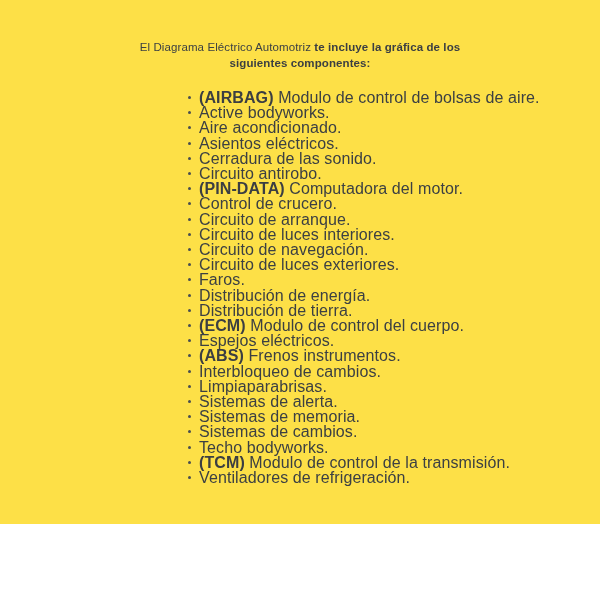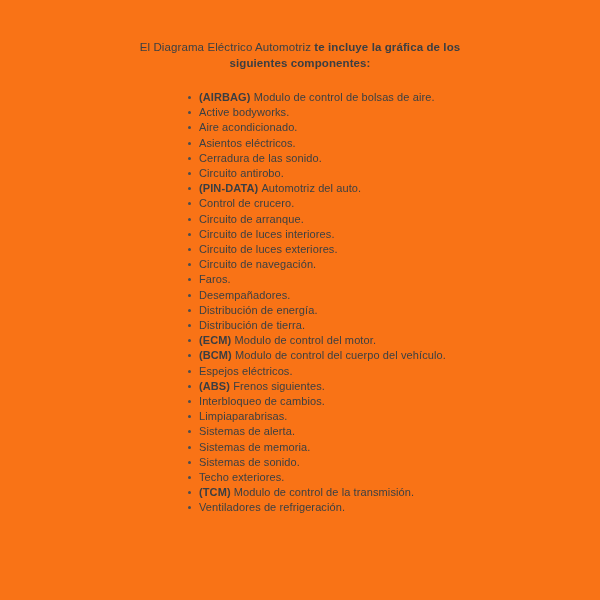--- a/index.html
+++ b/index.html
@@ -11,22 +11,22 @@
     width: 600px;
     height: 600px;
     overflow: hidden;
     font-family: "Liberation Sans", sans-serif;
     color: #3c4043;
     -webkit-font-smoothing: antialiased;
   }
   .page {
     position: relative;
     width: 600px;
-    height: 600px;
-    background: #f97316;
+    height: 524px;
+    background: #fde047;
   }
   .title {
     margin: 0 auto;
     padding-top: 39px;
     max-width: 352px;
     text-align: center;
     font-size: 11.5px;
     font-weight: 400;
     line-height: 16px;
     letter-spacing: 0.1px;
@@ -36,21 +36,21 @@
     color: #3b3e42;
   }
   .components {
     list-style: none;
     margin: 19px 0 0 187px;
     padding: 0;
   }
   .components li {
     position: relative;
     padding-left: 12px;
-    font-size: 11px;
+    font-size: 16px;
     line-height: 15.2px;
     letter-spacing: 0.1px;
     white-space: nowrap;
   }
   .components li::before {
     content: "";
     position: absolute;
     left: 1px;
     top: 6px;
     width: 3px;
@@ -71,36 +71,34 @@
     <span>El Diagrama Eléctrico Automotriz</span>
     <span class="b">te incluye la gráfica de los siguientes componentes:</span>
   </p>
   <ul class="components" id="components-list">
       <li><strong>(AIRBAG) </strong><span>Modulo de control de bolsas de aire.</span></li>
       <li><span>Active bodyworks.</span></li>
       <li><span>Aire acondicionado.</span></li>
       <li><span>Asientos eléctricos.</span></li>
       <li><span>Cerradura de las sonido.</span></li>
       <li><span>Circuito antirobo.</span></li>
-      <li><strong>(PIN-DATA) </strong><span>Automotriz del auto.</span></li>
+      <li><strong>(PIN-DATA) </strong><span>Computadora del motor.</span></li>
       <li><span>Control de crucero.</span></li>
       <li><span>Circuito de arranque.</span></li>
       <li><span>Circuito de luces interiores.</span></li>
+      <li><span>Circuito de navegación.</span></li>
       <li><span>Circuito de luces exteriores.</span></li>
-      <li><span>Circuito de navegación.</span></li>
       <li><span>Faros.</span></li>
-      <li><span>Desempañadores.</span></li>
       <li><span>Distribución de energía.</span></li>
       <li><span>Distribución de tierra.</span></li>
-      <li><strong>(ECM) </strong><span>Modulo de control del motor.</span></li>
-      <li><strong>(BCM) </strong><span>Modulo de control del cuerpo del vehículo.</span></li>
+      <li><strong>(ECM) </strong><span>Modulo de control del cuerpo.</span></li>
       <li><span>Espejos eléctricos.</span></li>
-      <li><strong>(ABS) </strong><span>Frenos siguientes.</span></li>
+      <li><strong>(ABS) </strong><span>Frenos instrumentos.</span></li>
       <li><span>Interbloqueo de cambios.</span></li>
       <li><span>Limpiaparabrisas.</span></li>
       <li><span>Sistemas de alerta.</span></li>
       <li><span>Sistemas de memoria.</span></li>
-      <li><span>Sistemas de sonido.</span></li>
-      <li><span>Techo exteriores.</span></li>
+      <li><span>Sistemas de cambios.</span></li>
+      <li><span>Techo bodyworks.</span></li>
       <li><strong>(TCM) </strong><span>Modulo de control de la transmisión.</span></li>
       <li><span>Ventiladores de refrigeración.</span></li>
     </ul>
 </div>
 
 </body></html>

